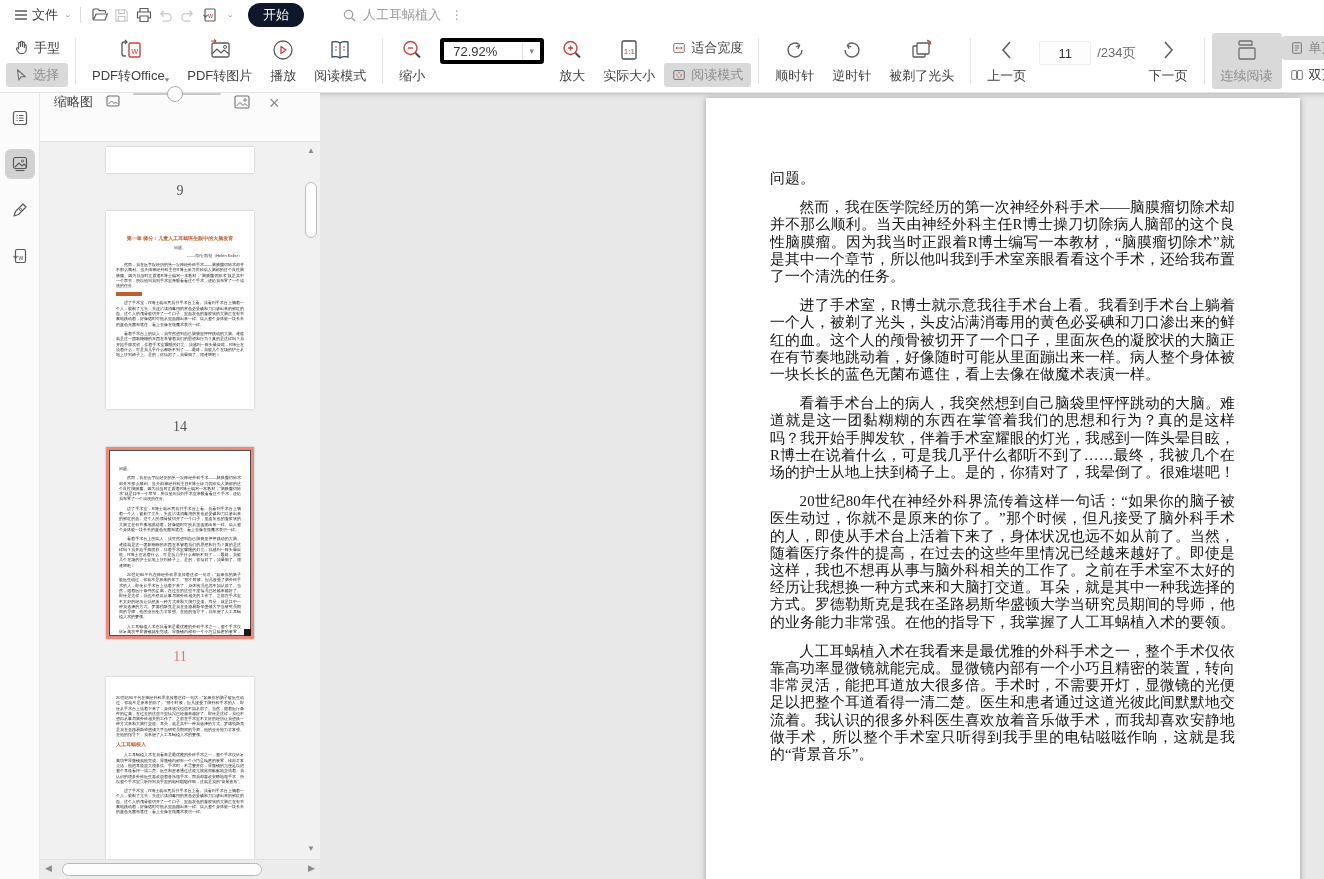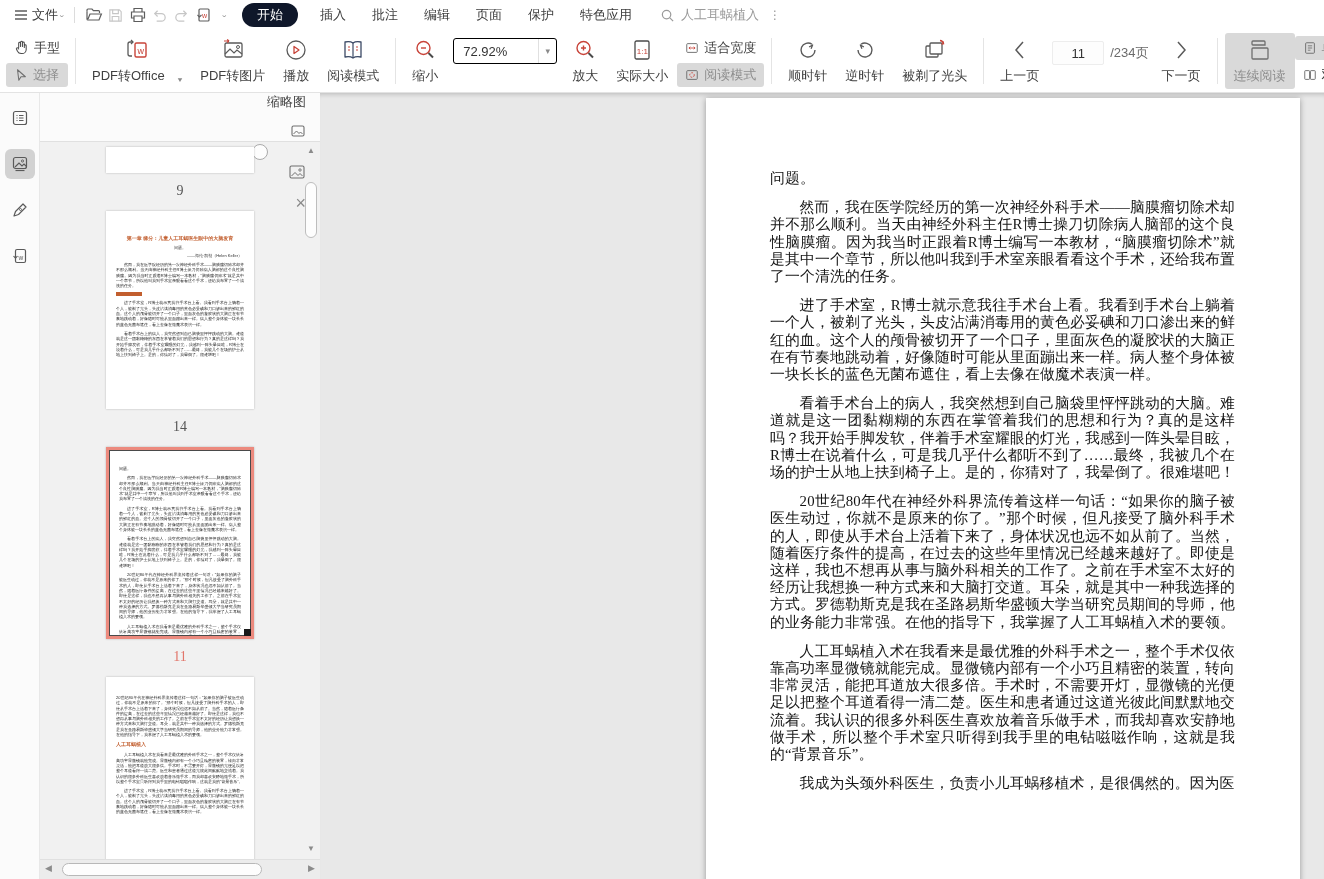--- a/index.html
+++ b/index.html
@@ -2,57 +2,57 @@
 <html><head>
 <meta charset="utf-8">
 <style>
   * { margin:0; padding:0; box-sizing:border-box; }
   html,body { width:1324px; height:879px; overflow:hidden; background:#fff;
     font-family:"Liberation Sans","DejaVu Sans",sans-serif; }
   .window { position:relative; width:1324px; height:879px; overflow:hidden; background:#fff; }
 
   
   .menubar { height:30px; display:flex; align-items:center; padding:0 10px; font-size:13px; color:#3c3c3c; background:#fff; }
-  .mb-item { display:flex; align-items:center; gap:0; cursor:default; }
+  .mb-item { display:flex; align-items:center; gap:6px; cursor:default; }
   .mb-ic { width:22px; height:22px; display:flex; align-items:center; justify-content:center; color:#5d5d5d; }
   .mb-ic.disabled { color:#c6c6c6; }
   .mb-sep { width:1px; height:16px; background:#dcdcdc; margin:0 8px; }
   .caret { font-size:9px; color:#8a8a8a; transform:scaleY(.8); }
   .pill { color:#fff; border-radius:12px; padding:3px 15px; font-size:13px; margin:0 10px 0 14px; }
   .tabs { display:flex; gap:26px; margin-left:12px; }
   .tab { color:#3c3c3c; }
   .searchbox { display:flex; align-items:center; gap:6px; margin-left:28px; color:#9a9a9a; }
   .vdots { color:#9a9a9a; margin-left:10px; letter-spacing:0; font-size:12px; line-height:11px; text-align:center; width:10px; }
 
   
   .toolbar { height:63px; display:flex; align-items:center; padding:0 6px; border-bottom:1px solid #e3e3e3; background:#fff; white-space:nowrap; }
   .tb-col { display:flex; flex-direction:column; gap:3px; justify-content:center; }
   .tb-row { display:flex; align-items:center; gap:5px; font-size:13px; color:#3f3f3f; padding:2px 8px; border-radius:3px; height:24px; }
   .tb-row.sel { background:#d9d9d9; color:#8c8c8c; }
   .tb-big { display:flex; flex-direction:column; align-items:center; justify-content:center; gap:4px; padding:0 9px; height:56px; font-size:13px; color:#3f3f3f; border-radius:3px; }
   .tb-big.sel { background:#d9d9d9; color:#8c8c8c; }
   .tb-ic { height:26px; display:flex; align-items:center; justify-content:center; color:#5a5a5a; }
-  .tb-lb { display:flex; align-items:flex-end; gap:13px; }
+  .tb-lb { display:flex; align-items:flex-end; gap:0; }
   .tb-sep { width:1px; height:46px; background:#e4e4e4; margin:0 7px; flex:none; }
   .combo-wrap { display:flex; flex-direction:column; justify-content:flex-start; height:56px; padding-top:5px; margin:0 6px; }
-  .combo { width:104px; height:26px; border:1px solid #000000; border-radius:3px; background:#fff; display:flex; align-items:center; font-size:13px; color:#333; }
+  .combo { width:104px; height:26px; border:4px solid #000000; border-radius:3px; background:#fff; display:flex; align-items:center; font-size:13px; color:#333; }
   .combo .val { flex:1; padding-left:9px; }
   .combo .arr { width:18px; height:100%; display:flex; align-items:center; justify-content:center; border-left:1px solid #e0e0e0; color:#8a8a8a; font-size:9px; }
   .page-group { display:flex; flex-direction:column; height:56px; padding-top:8px; margin:0 4px; }
   .page-line { display:flex; align-items:center; gap:6px; font-size:13px; color:#6b6b6b; }
   .page-input { width:52px; height:24px; border:1px solid #ededed; background:#fdfdfd; text-align:center; font-size:13px; color:#333; border-radius:2px; outline:none; }
 
   
   .content { position:relative; height:786px; display:flex; }
   .rail { width:40px; background:#fbfbfb; border-right:1px solid #e8e8e8; display:flex; flex-direction:column; align-items:center; padding-top:10px; gap:16px; }
   .rail-btn { width:30px; height:30px; border-radius:6px; display:flex; align-items:center; justify-content:center; color:#5a5a5a; }
   .rail-btn.sel { background:#d2d2d2; }
 
   .panel { width:280px; display:flex; flex-direction:column; background:#f1f1f1; }
-  .panel-header { height:49px; background:#fbfbfb; border-bottom:1px solid #e0e0e0; display:flex; align-items:flex-end; padding:0 14px; gap:12px; font-size:13px; color:#424242;flex-direction:column; }
+  .panel-header { height:49px; background:#fbfbfb; border-bottom:1px solid #e0e0e0; display:flex; align-items:flex-start; padding:0 14px; gap:12px; font-size:13px; color:#424242; }
   .slider { position:relative; width:88px; height:2px; background:#c9c9c9; border-radius:1px; }
   .slider .knob { position:absolute; left:34px; top:-7px; width:16px; height:16px; border:1px solid #aaa; border-radius:50%; background:#fdfdfd; }
   .slider .tick { position:absolute; left:52%; top:-3px; width:1px; height:8px; background:#c0c0c0; }
   .ph-close { margin-left:6px; color:#8a8a8a; font-size:18px; }
 
   .thumb-list { position:relative; flex:1; overflow:hidden; display:flex; flex-direction:column; align-items:center; }
   .thumb { width:148px; background:#fff; box-shadow:0 0 2px rgba(0,0,0,.25); overflow:hidden; flex:none; }
   .thumb-label { font-size:14px; color:#555; margin:10px 0 12px 0; font-family:"Liberation Serif",serif; }
   .thumb-label.sel { color:#e2756a; }
   .tiny { font-size:4px; line-height:5.3px; color:#222; text-align:justify; padding:0 10px; }
@@ -133,28 +133,20 @@
       <svg width="18" height="18" viewBox="0 0 18 18">
           <path d="M5 3h8a1 1 0 0 1 1 1v10a1 1 0 0 1-1 1H5a1 1 0 0 1-1-1V4a1 1 0 0 1 1-1z" fill="none" stroke="currentColor" stroke-width="1.2"></path>
           <path d="M2.5 9l2 2 2-2" fill="none" stroke="currentColor" stroke-width="1.1"></path>
           <text x="7" y="12" font-size="7" fill="#c8443a" font-family="sans-serif">w</text>
         </svg>
     </div>
     <span class="caret" style="margin-left:6px;">⌄</span>
     <div class="pill" style="background:#0f172a">
       <span>开始</span>
     </div>
-    <div class="tabs">
-      <span class="tab">插入</span>
-      <span class="tab">批注</span>
-      <span class="tab">编辑</span>
-      <span class="tab">页面</span>
-      <span class="tab">保护</span>
-      <span class="tab">特色应用</span>
-    </div>
     <div class="searchbox">
       <span>
         <svg width="15" height="15" viewBox="0 0 16 16">
             <circle cx="7" cy="7" r="4.5" fill="none" stroke="#9a9a9a" stroke-width="1.3"></circle>
             <path d="M10.5 10.5L14 14" stroke="#9a9a9a" stroke-width="1.3"></path>
           </svg>
       </span>
       <span>人工耳蜗植入</span>
     </div>
     <span class="vdots">⋮</span>
@@ -531,19 +523,18 @@
 
     <div class="main">
       <div class="page">
         <div class="doc">
           <p class="first">问题。</p>
           <p>然而，我在医学院经历的第一次神经外科手术——脑膜瘤切除术却并不那么顺利。当天由神经外科主任R博士操刀切除病人脑部的这个良性脑膜瘤。因为我当时正跟着R博士编写一本教材，“脑膜瘤切除术”就是其中一个章节，所以他叫我到手术室亲眼看看这个手术，还给我布置了一个清洗的任务。</p>
           <p>进了手术室，R博士就示意我往手术台上看。我看到手术台上躺着一个人，被剃了光头，头皮沾满消毒用的黄色必妥碘和刀口渗出来的鲜红的血。这个人的颅骨被切开了一个口子，里面灰色的凝胶状的大脑正在有节奏地跳动着，好像随时可能从里面蹦出来一样。病人整个身体被一块长长的蓝色无菌布遮住，看上去像在做魔术表演一样。</p>
           <p>看着手术台上的病人，我突然想到自己脑袋里怦怦跳动的大脑。难道就是这一团黏糊糊的东西在掌管着我们的思想和行为？真的是这样吗？我开始手脚发软，伴着手术室耀眼的灯光，我感到一阵头晕目眩，R博士在说着什么，可是我几乎什么都听不到了……最终，我被几个在场的护士从地上扶到椅子上。是的，你猜对了，我晕倒了。很难堪吧！</p>
           <p>20世纪80年代在神经外科界流传着这样一句话：“如果你的脑子被医生动过，你就不是原来的你了。”那个时候，但凡接受了脑外科手术的人，即使从手术台上活着下来了，身体状况也远不如从前了。当然，随着医疗条件的提高，在过去的这些年里情况已经越来越好了。即使是这样，我也不想再从事与脑外科相关的工作了。之前在手术室不太好的经历让我想换一种方式来和大脑打交道。耳朵，就是其中一种我选择的方式。罗德勒斯克是我在圣路易斯华盛顿大学当研究员期间的导师，他的业务能力非常强。在他的指导下，我掌握了人工耳蜗植入术的要领。</p>
           <p>人工耳蜗植入术在我看来是最优雅的外科手术之一，整个手术仅依靠高功率显微镜就能完成。显微镜内部有一个小巧且精密的装置，转向非常灵活，能把耳道放大很多倍。手术时，不需要开灯，显微镜的光便足以把整个耳道看得一清二楚。医生和患者通过这道光彼此间默默地交流着。我认识的很多外科医生喜欢放着音乐做手术，而我却喜欢安静地做手术，所以整个手术室只听得到我手里的电钻嗞嗞作响，这就是我的“背景音乐”。</p>
-          <p>我成为头颈外科医生，负责小儿耳蜗移植术，是很偶然的。因为医</p>
         </div>
       </div>
     </div>
   </div>
 
 </div>
 
 </body></html>

